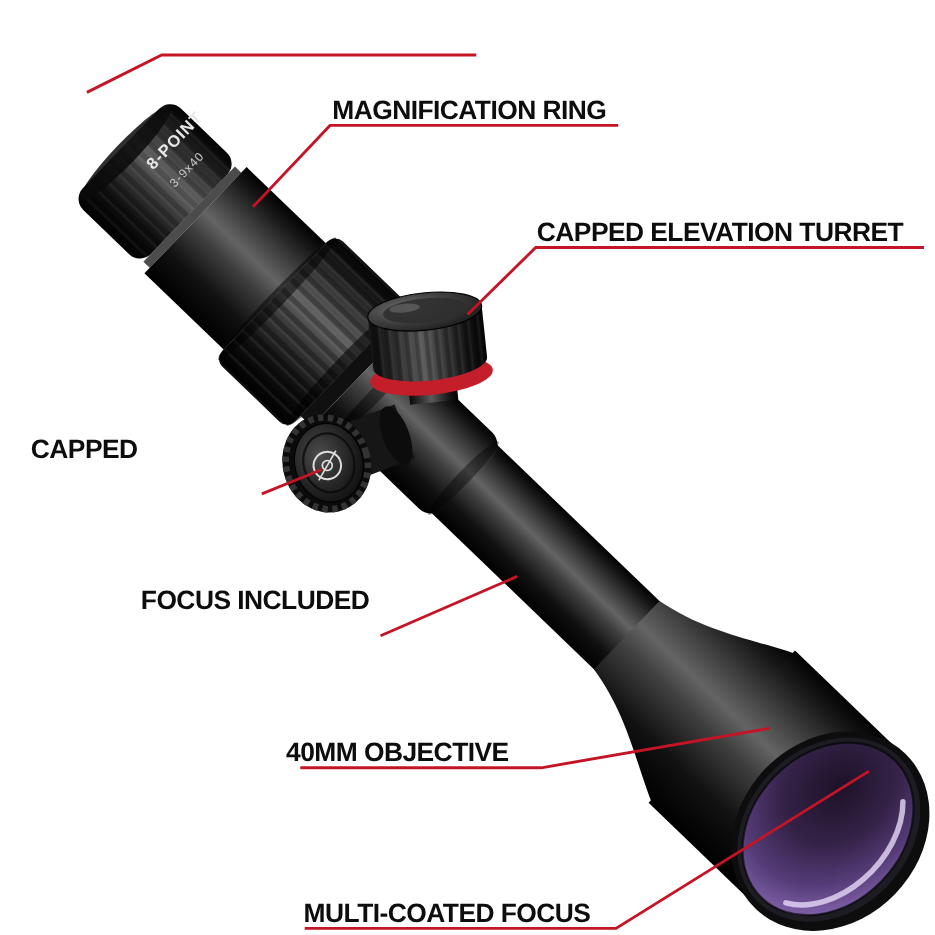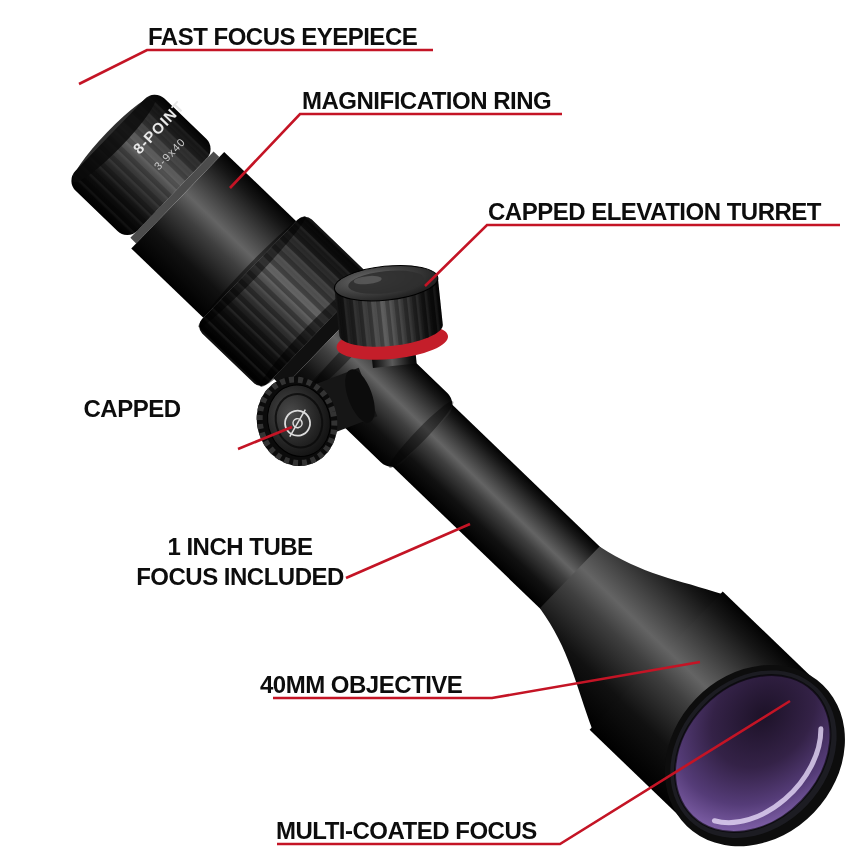--- a/index.html
+++ b/index.html
@@ -1,21 +1,21 @@
 <!DOCTYPE html>
 <html><head>
 <meta charset="utf-8">
 <style>
   html,body{margin:0;padding:0;background:#fff;}
   .stage{position:relative;width:850px;height:850px;background:#ffffff;overflow:hidden;
          font-family:"Liberation Sans",sans-serif;}
   .stage svg{position:absolute;left:0;top:0;}
   .label{position:absolute;font-weight:700;font-size:24px;line-height:30px;color:#0d0d0d;
          white-space:nowrap;letter-spacing:-0.5px;}
-  .label.center{text-align:center;white-space:normal;}
+  .label.center{text-align:left;white-space:normal;}
 </style>
 </head>
 <body>
 
 <div class="stage">
 
   <svg width="850" height="850" viewBox="0 0 850 850">
     <defs>
       <linearGradient id="cyl" x1="0" y1="0" x2="0" y2="1">
         <stop offset="0" stop-color="#020202"></stop>
@@ -141,32 +141,30 @@
       <path d="M433,50 L147,50 L79,84"></path>
       <path d="M562,114 L300,114 L230,188"></path>
       <path d="M840,225 L487,225 L425,286"></path>
       <path d="M238,449 L292,427"></path>
       <path d="M346,578 L470,524"></path>
       <path d="M273,698 L492,698 L700,662"></path>
       <path d="M277,844 L560,844 L790,701"></path>
     </g>
   </svg>
 
-  <div class="label" style="left:148px;top:22px">FAST FOCUS EYEPIECE</div>
 
   <div class="label" style="left:302px;top:86px">MAGNIFICATION RING</div>
 
   <div class="label" style="left:488px;top:197px">CAPPED ELEVATION TURRET</div>
 
   <div class="label center" style="left:28px;top:394px;width:208px">
     <div>CAPPED</div>
   </div>
 
   <div class="label center" style="left:128px;top:532px;width:224px">
-    <div>1 INCH TUBE</div>
     <div>FOCUS INCLUDED</div>
   </div>
 
   <div class="label" style="left:260px;top:670px">40MM OBJECTIVE</div>
 
   <div class="label" style="left:276px;top:816px">MULTI-COATED FOCUS</div>
 
 </div>
 
 </body></html>

